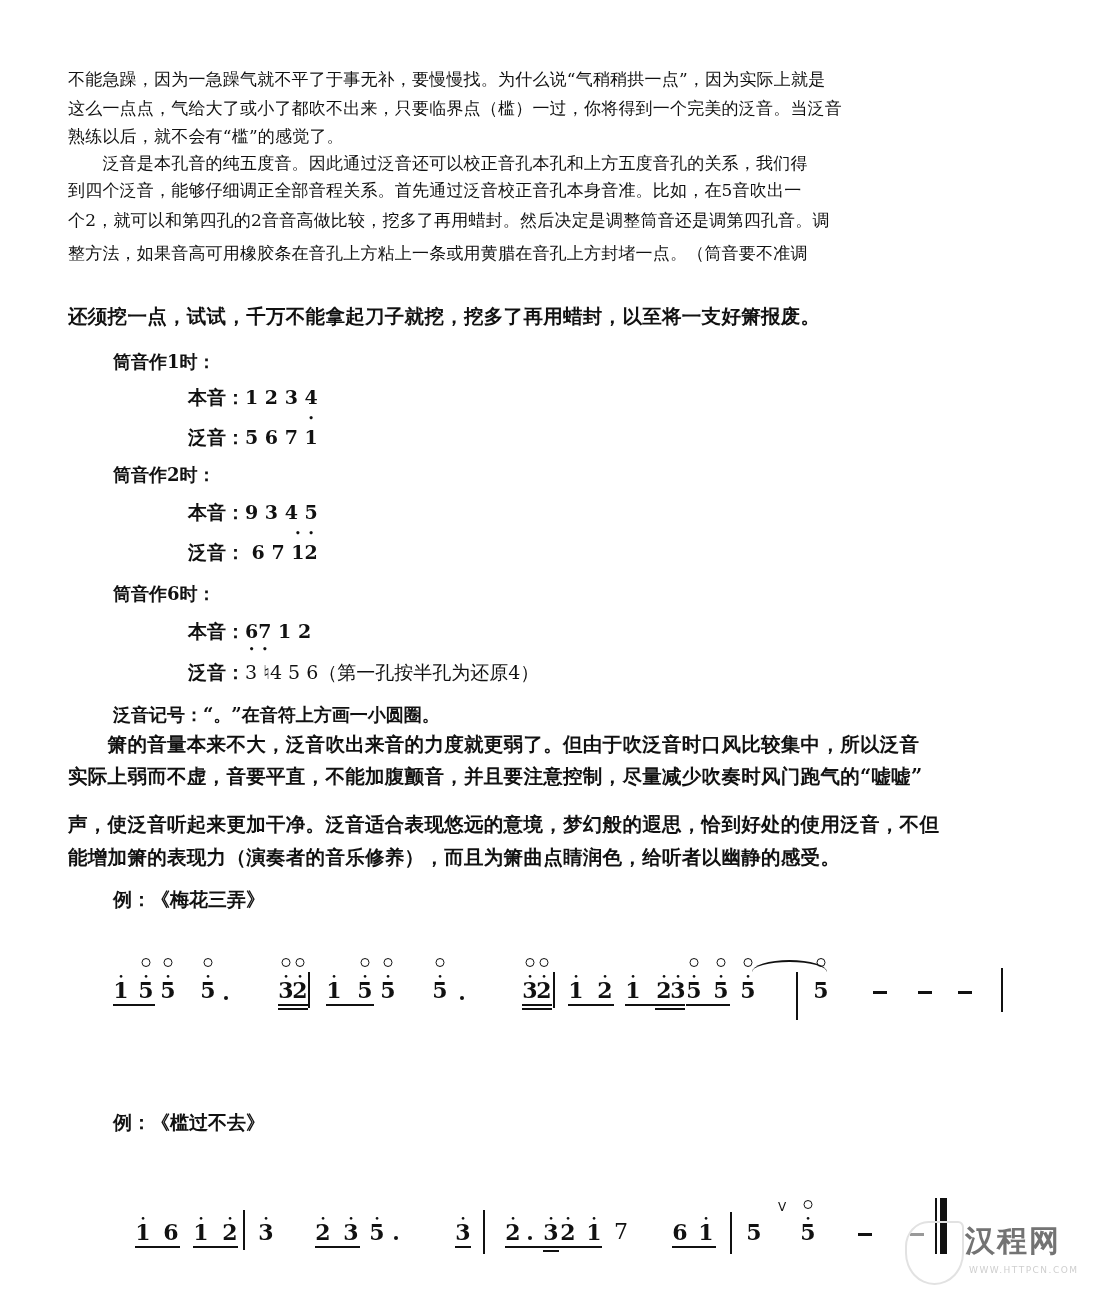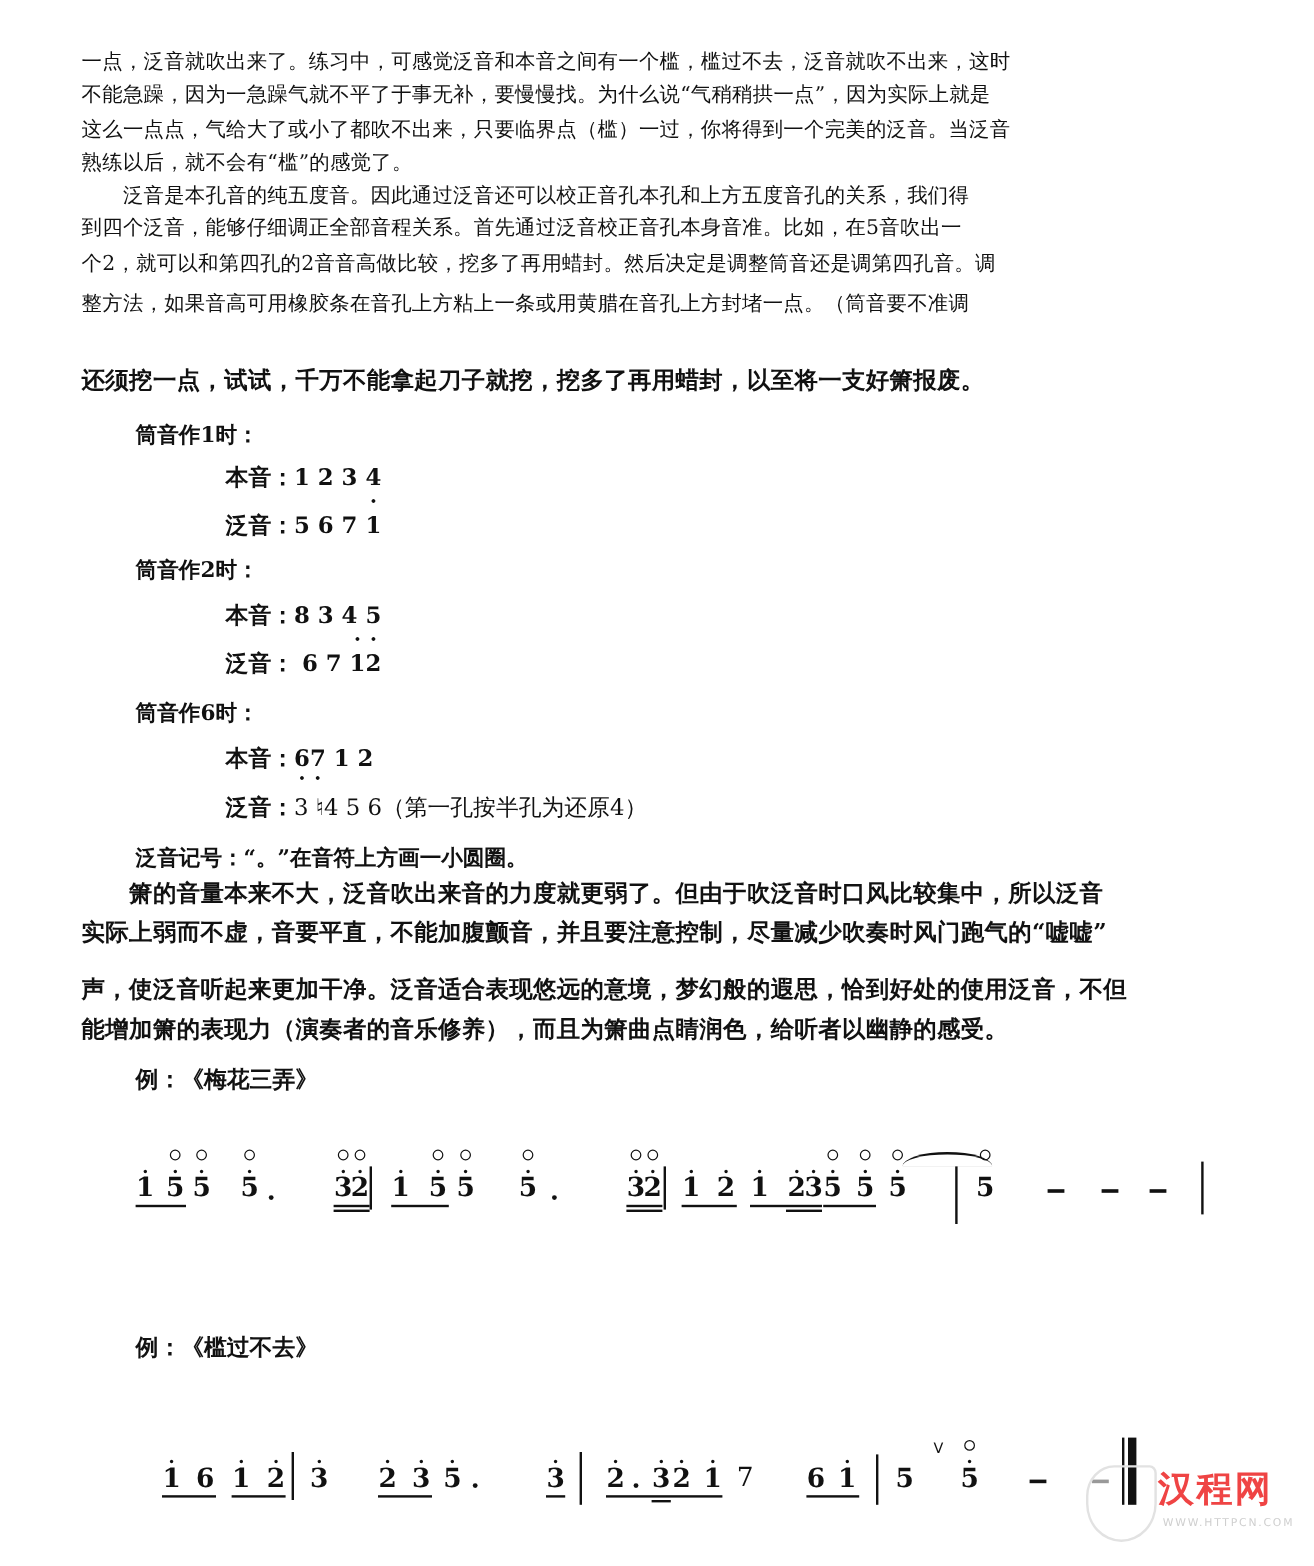--- a/index.html
+++ b/index.html
@@ -49,50 +49,49 @@
     height: 10px;
   }
   .breath { position: absolute; font-size: 12px; font-family: "DejaVu Sans", sans-serif; }
 
   .watermark {
     position: absolute; left: 905px; top: 1215px; width: 180px; height: 80px;
     color: #d8d8d8; font-family: "DejaVu Sans", sans-serif;
   }
   .watermark .wm-logo { position: absolute; left: 0; top: 6px; width: 55px; height: 60px;
     border-radius: 40% 10% 50% 50%; border: 2px solid #e2e2e2; }
-  .watermark .wm-name { position: absolute; left: 60px; top: 6px; font-size: 30px; font-weight: bold; letter-spacing: 2px; color: #ef4444; }
+  .watermark .wm-name { position: absolute; left: 60px; top: 6px; font-size: 30px; font-weight: bold; letter-spacing: 2px; color: #737373; }
   .watermark .wm-url { position: absolute; left: 64px; top: 50px; font-size: 9px; letter-spacing: 1.5px; color: #cfcfcf; }
 </style>
 </head>
 <body>
 
 <div class="page">
 
-  <div class="line" style="top:42px">一点，泛音就吹出来了。练习中，可感觉泛音和本音之间有一个槛，槛过不去，泛音就吹不出来，这时</div>
   <div class="line bold" style="top:69px">不能急躁，因为一急躁气就不平了于事无补，要慢慢找。为什么说“气稍稍拱一点”，因为实际上就是</div>
   <div class="line" style="top:98px">这么一点点，气给大了或小了都吹不出来，只要临界点（槛）一过，你将得到一个完美的泛音。当泛音</div>
   <div class="line" style="top:126px">熟练以后，就不会有“槛”的感觉了。</div>
 
   <div class="line" style="top:153px">　　泛音是本孔音的纯五度音。因此通过泛音还可以校正音孔本孔和上方五度音孔的关系，我们得</div>
   <div class="line bold" style="top:180px">到四个泛音，能够仔细调正全部音程关系。首先通过泛音校正音孔本身音准。比如，在5音吹出一</div>
   <div class="line" style="top:210px">个2，就可以和第四孔的2音音高做比较，挖多了再用蜡封。然后决定是调整筒音还是调第四孔音。调</div>
   <div class="line" style="top:243px">整方法，如果音高可用橡胶条在音孔上方粘上一条或用黄腊在音孔上方封堵一点。（筒音要不准调</div>
   <div class="line big" style="top:307px">还须挖一点，试试，千万不能拿起刀子就挖，挖多了再用蜡封，以至将一支好箫报废。</div>
 
   <div class="heading" style="top:350px">筒音作1时：</div>
   <div class="sub" style="top:385px">
     <span>本音：</span><span>1 2 3 4</span>
   </div>
   <div class="sub" style="top:425px">
     <span>泛音：</span><span style="white-space:pre">5 6 7 </span><span class="dot-above">1</span>
   </div>
 
   <div class="heading" style="top:463px">筒音作2时：</div>
   <div class="sub" style="top:500px">
-    <span>本音：</span><span>8 3 4 5</span>
+    <span>本音：</span><span>9 3 4 5</span>
   </div>
   <div class="sub" style="top:540px">
     <span>泛音：</span><span style="white-space:pre"> 6 7 </span><span class="dot-above">1</span><span class="dot-above">2</span>
   </div>
 
   <div class="heading" style="top:582px">筒音作6时：</div>
   <div class="sub" style="top:619px">
     <span>本音：</span><span class="dot-below">6</span><span class="dot-below">7</span><span style="white-space:pre"> 1 2</span>
   </div>
   <div class="sub" style="top:660px">

